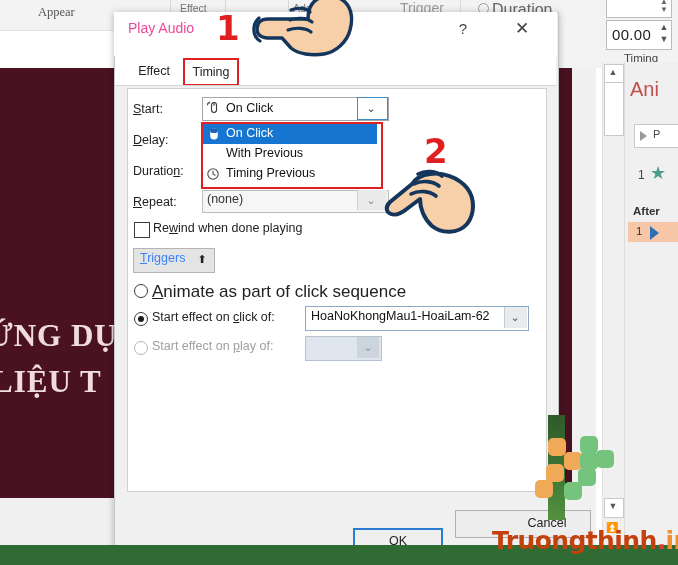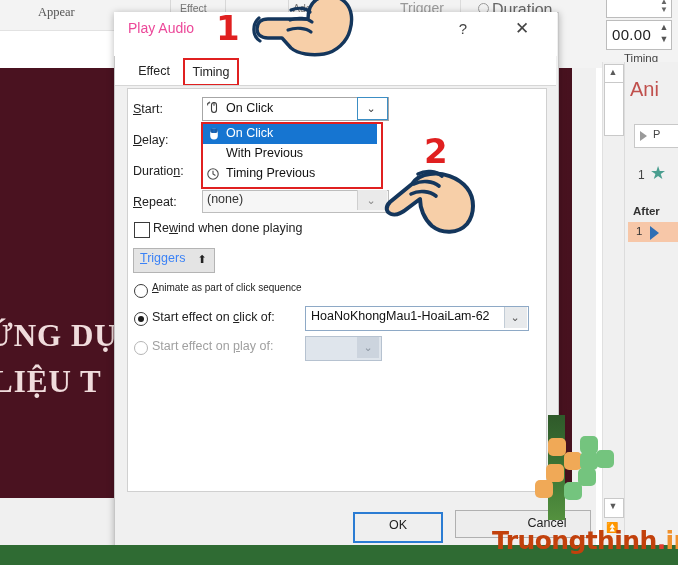--- a/index.html
+++ b/index.html
@@ -127,37 +127,37 @@
   #btn-triggers{left:133px;top:248px;width:80px;height:23px;background:#e4e4e4;border:1px solid #b4b4b4;}
   #btn-triggers-lbl{left:140px;top:251px;color:#3b82f6;font-size:12.5px;}
   #btn-triggers-ico{left:196px;top:252px;width:12px;height:14px;color:#222;font-size:11px;line-height:14px;text-align:center;}
 
   
   .radio{width:12px;height:12px;border:1.6px solid #3b3b3b;border-radius:50%;background:#fff;}
   .radio.dis{border-color:#b5b5b5;}
   .radio-dot{position:absolute;left:3px;top:3px;width:6px;height:6px;border-radius:50%;background:#1b1b1b;}
 
   #rb1{left:134px;top:284px;}
-  #rb1-lbl{left:152px;top:282px;color:#222;font-size:10px;}
+  #rb1-lbl{left:152px;top:282px;color:#222;font-size:17px;}
   #rb2{left:134px;top:312px;}
   #rb2-lbl{left:152px;top:310px;color:#222;font-size:12.5px;}
   #rb3{left:134px;top:341px;}
   #rb3-lbl{left:152px;top:339px;color:#a0a0a0;font-size:12.5px;}
 
   #click-combo{left:305px;top:306px;width:222px;height:23px;background:#ffffff;border:1px solid #8ea9c6;}
   #click-val{left:311px;top:309px;color:#111;font-size:12.5px;white-space:nowrap;overflow:hidden;width:193px;}
   #click-arrow{left:504px;top:307px;width:22px;height:21px;background:#e8eaec;border-left:1px solid #c2ccd6;}
   #click-arrow-g{left:508px;top:310px;width:14px;height:14px;color:#555;font-size:11px;line-height:14px;text-align:center;}
 
   #play-combo{left:305px;top:336px;width:75px;height:23px;background:#dfe5ec;border:1px solid #b6c2d0;}
   #play-arrow{left:357px;top:337px;width:22px;height:21px;background:#ccd4de;}
   #play-arrow-g{left:361px;top:340px;width:14px;height:14px;color:#8d97a3;font-size:11px;line-height:14px;text-align:center;}
 
   
-  #btn-ok{left:353px;top:512px;width:86px;height:27px;background:#efefef;border:2px solid #2b7cd3;}
+  #btn-ok{left:353px;top:528px;width:86px;height:27px;background:#efefef;border:2px solid #2b7cd3;}
   #btn-ok-lbl{width:86px;text-align:center;line-height:23px;color:#222;font-size:12.5px;}
   #btn-cancel{left:455px;top:510px;width:86px;height:26px;background:#ededed;border:1px solid #b0b0b0;padding-left:48px;}
   #btn-cancel-lbl{width:86px;text-align:center;line-height:24px;color:#222;font-size:12.5px;}
 
   
   .annot-num{color:#e02020;font-weight:700;font-family:"DejaVu Sans", sans-serif;}
   #num1{left:216px;top:8px;font-size:34px;}
   #num2{left:424px;top:131px;font-size:34px;}
 
   .hand{pointer-events:none;}

